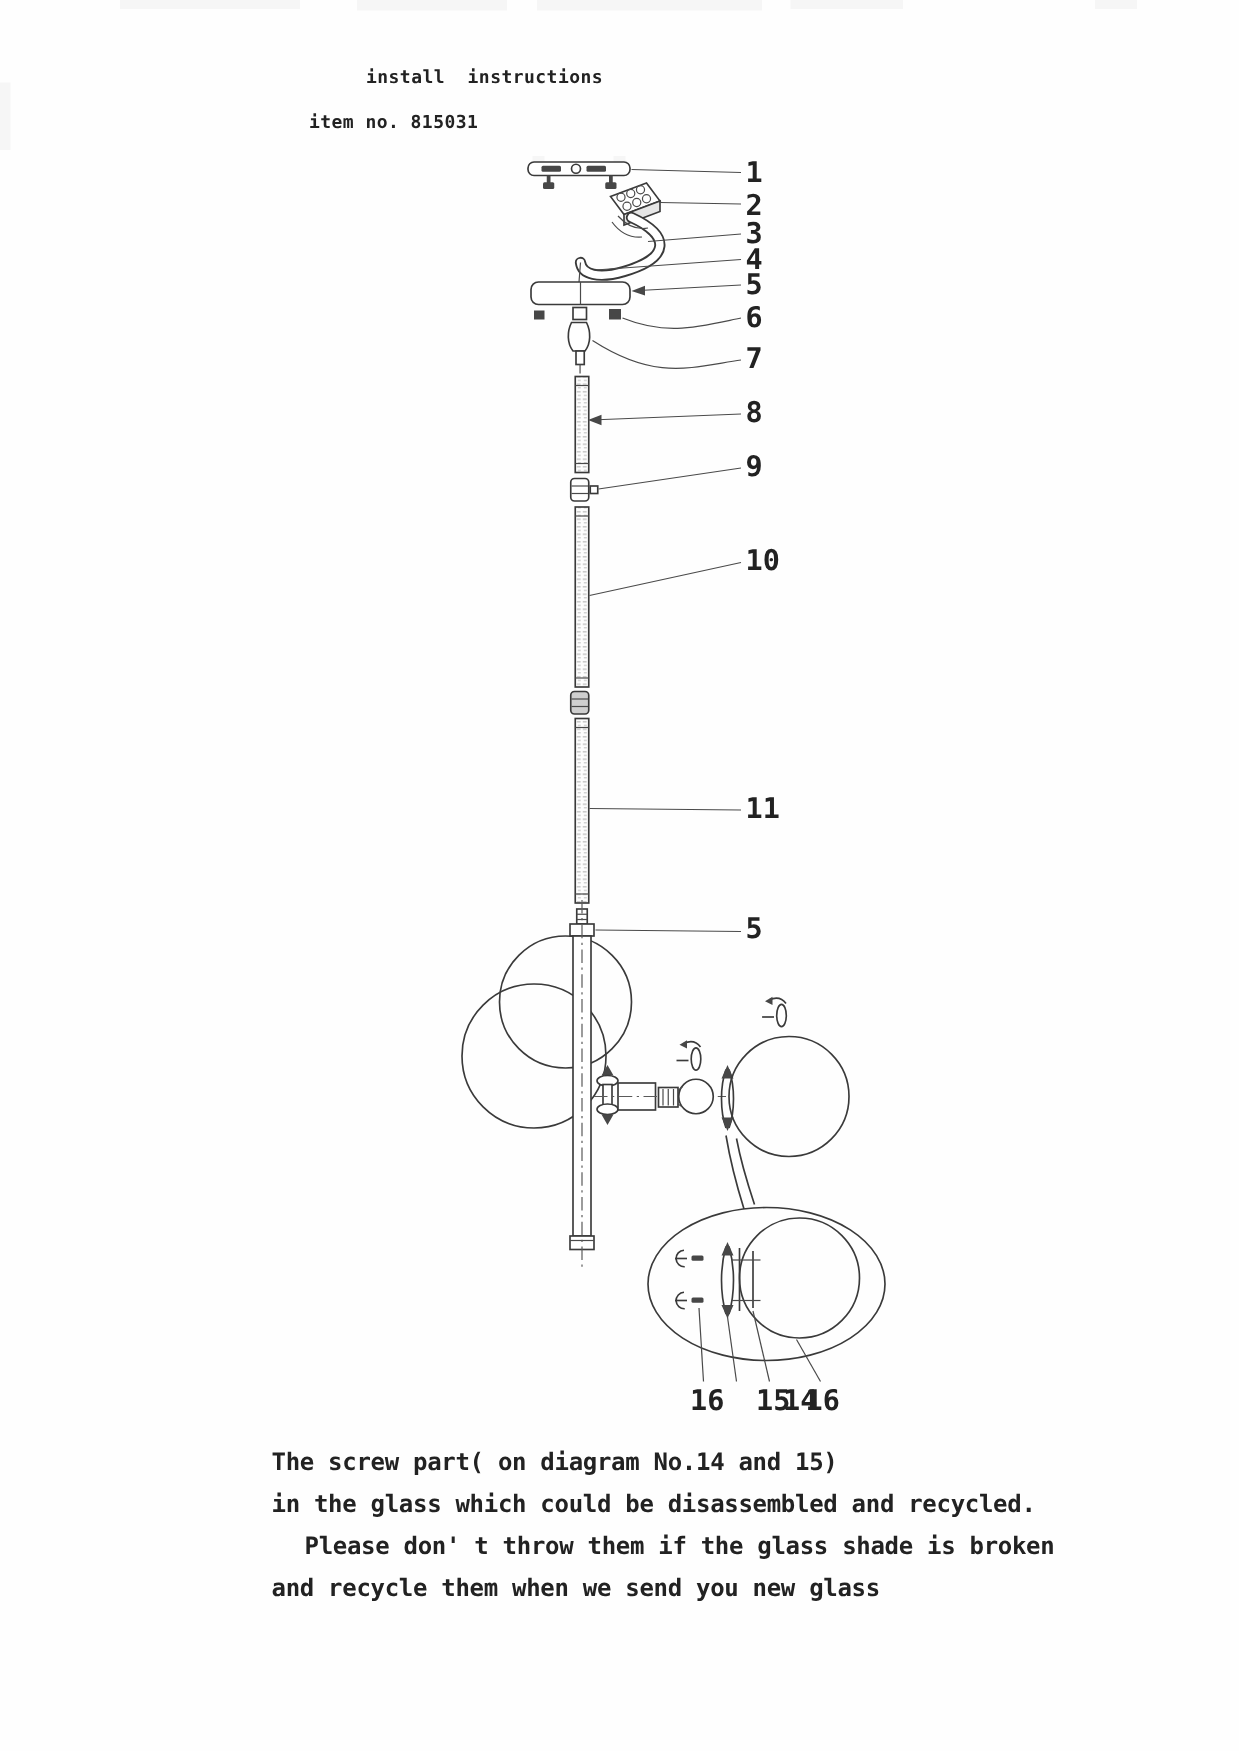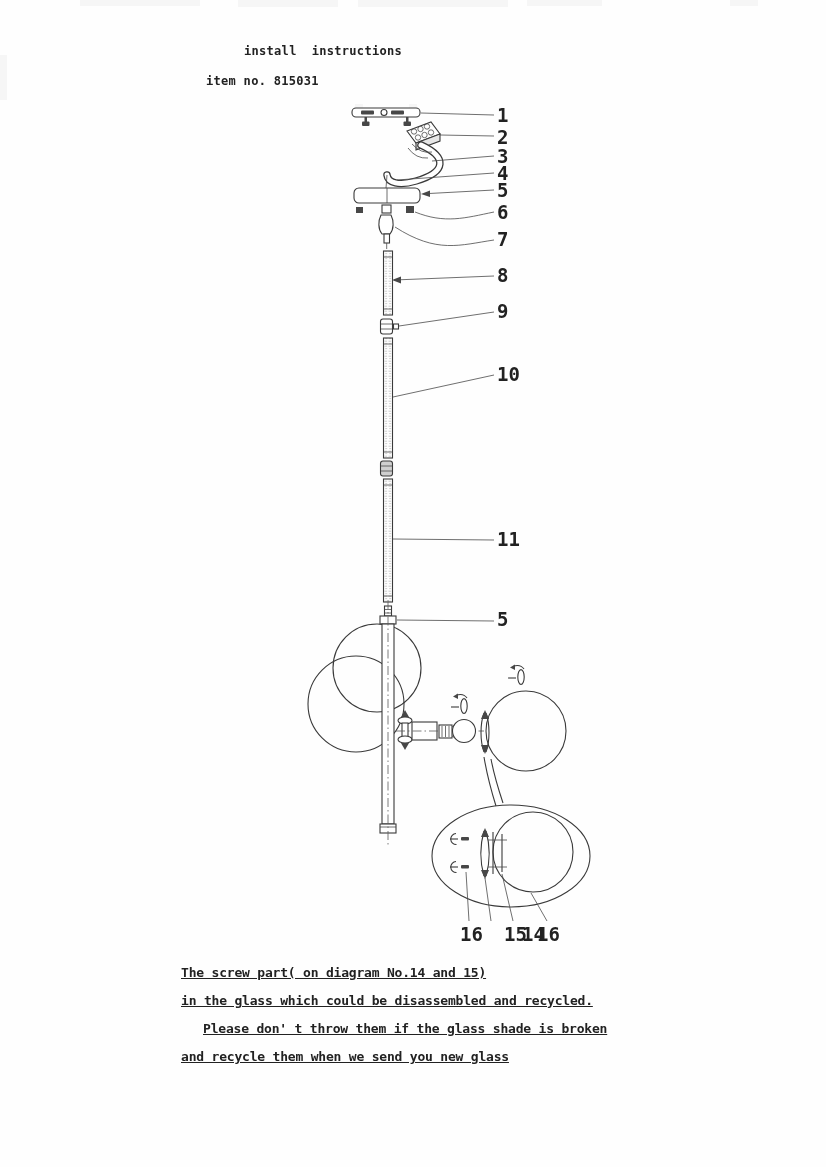--- a/index.html
+++ b/index.html
@@ -4,21 +4,21 @@
 <style>
   html,body{margin:0;padding:0;}
   body{
     width:826px;height:1167px;position:relative;background:#fefefe;
     font-family:"DejaVu Sans Mono","Liberation Mono",monospace;
     overflow:hidden;
   }
   .txt{position:absolute;color:#222;font-weight:700;white-space:pre;line-height:1.1;}
   .hdr{font-size:12px;letter-spacing:.3px;}
   .part-num{font-size:19px;}
-  .note-line{font-size:13px;letter-spacing:-.2px;text-decoration:underline;}
+  .note-line{font-size:16px;letter-spacing:-.2px;}
   svg{position:absolute;left:0;top:0;}
   .ln{stroke:#3a3a3a;stroke-width:1.1;fill:none;}
   .wf{stroke:#3a3a3a;stroke-width:1.1;fill:#ffffff;}
   .dk{fill:#474747;stroke:none;}
   .thin{stroke:#4a4a4a;stroke-width:.8;fill:none;}
   .cl{stroke:#5a5a5a;stroke-width:.8;fill:none;stroke-dasharray:9 3 1.5 3;}
   .faint{fill:#f6f6f6;stroke:none;}
 </style>
 </head>
 <body>

